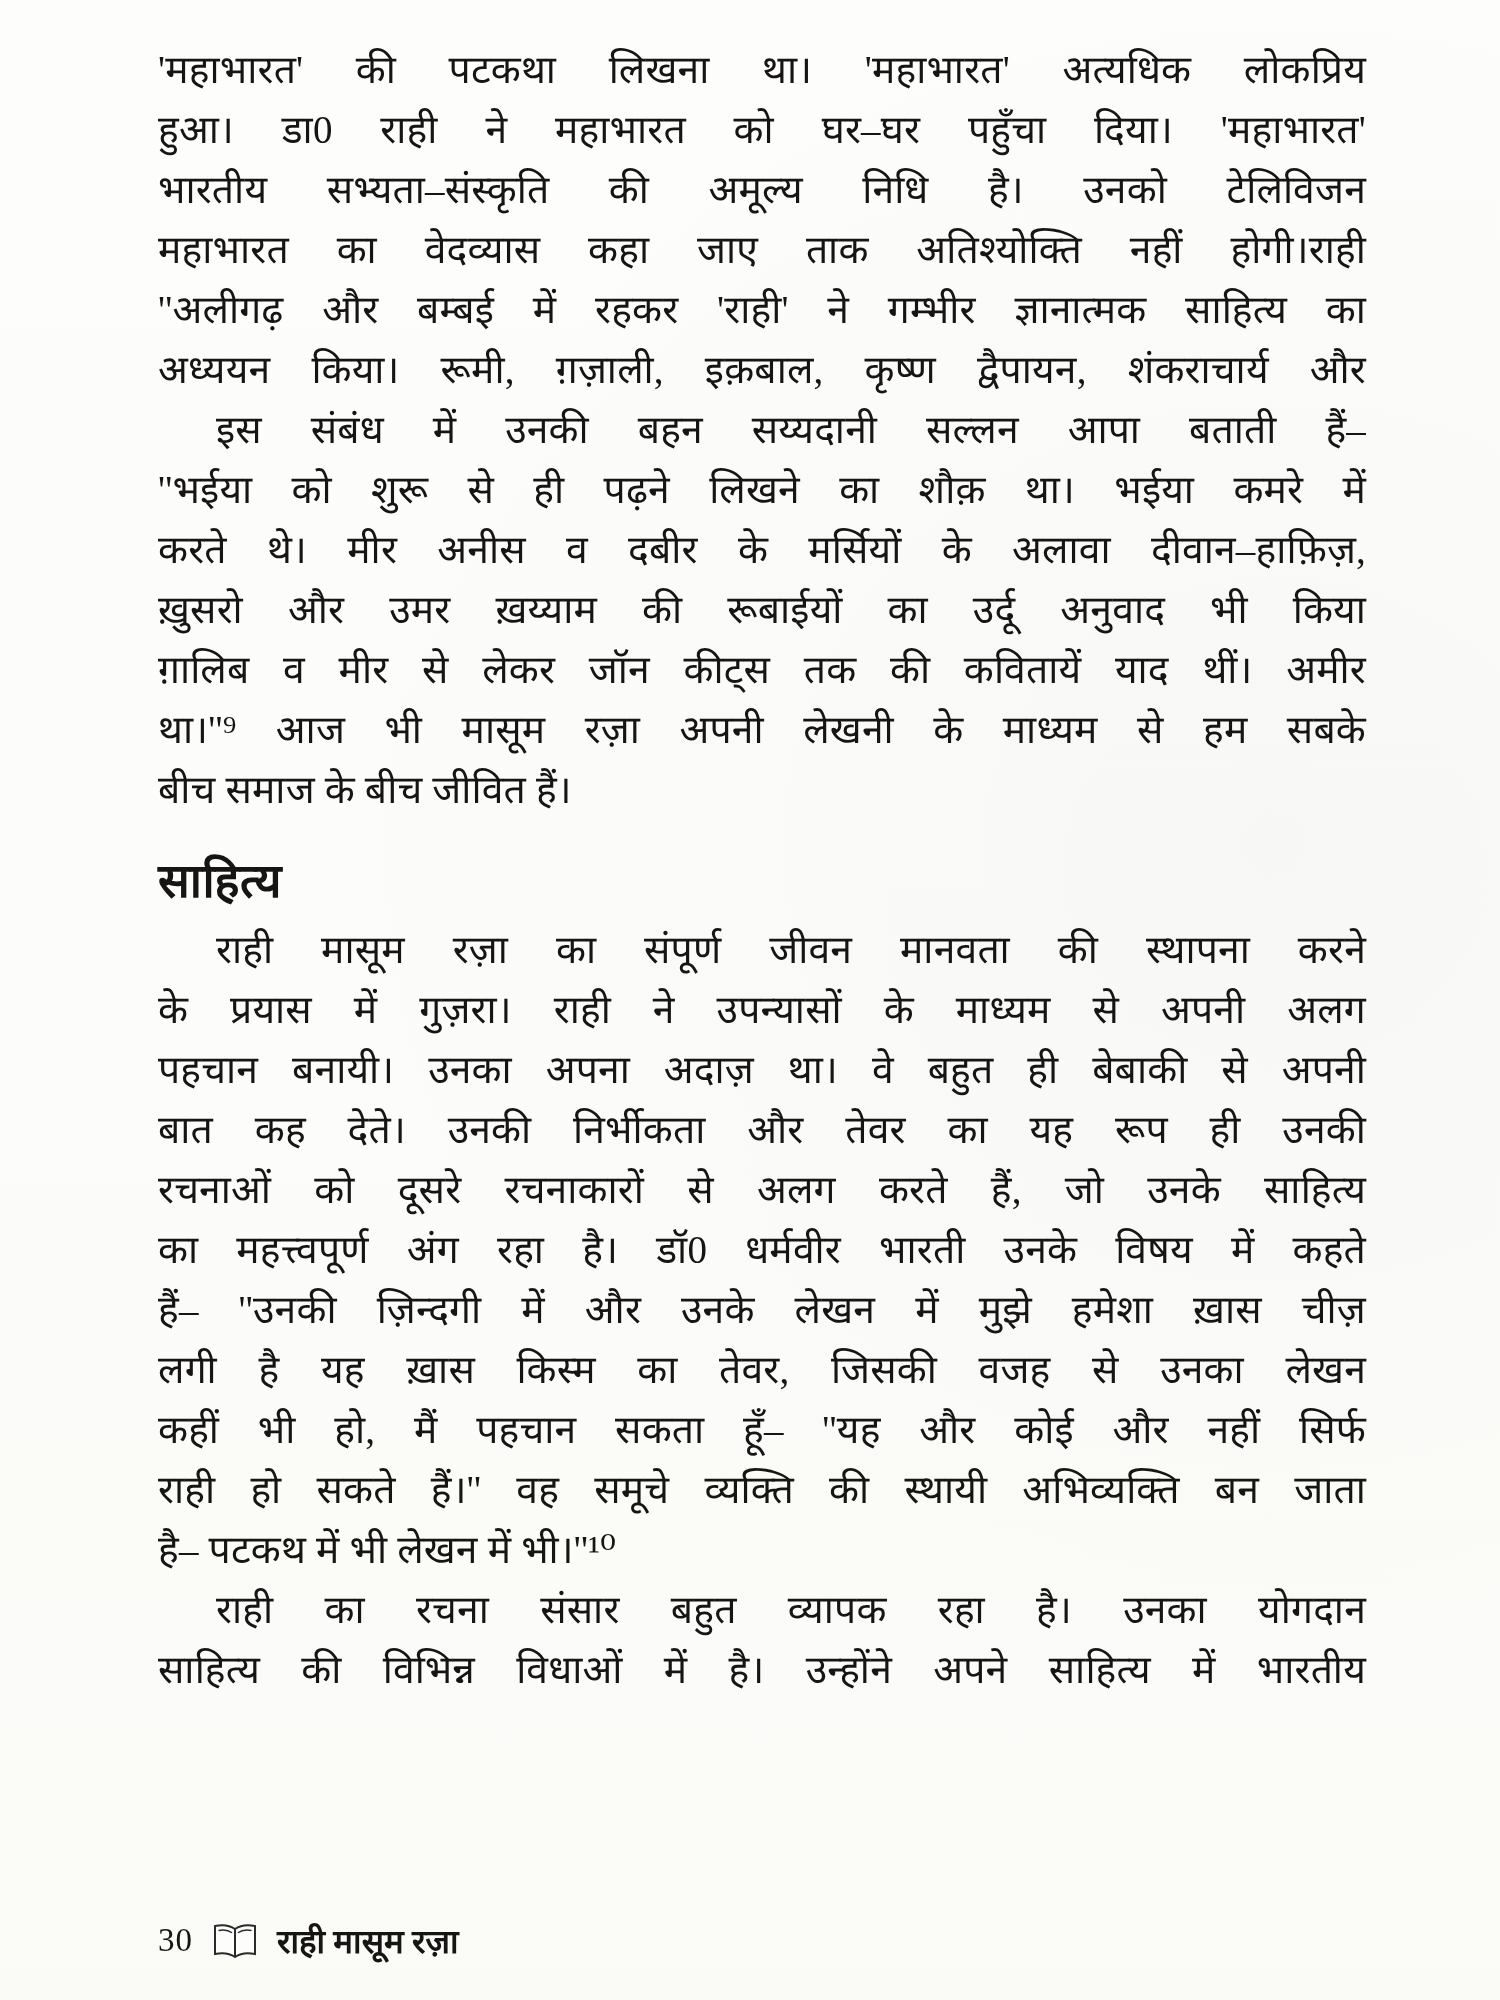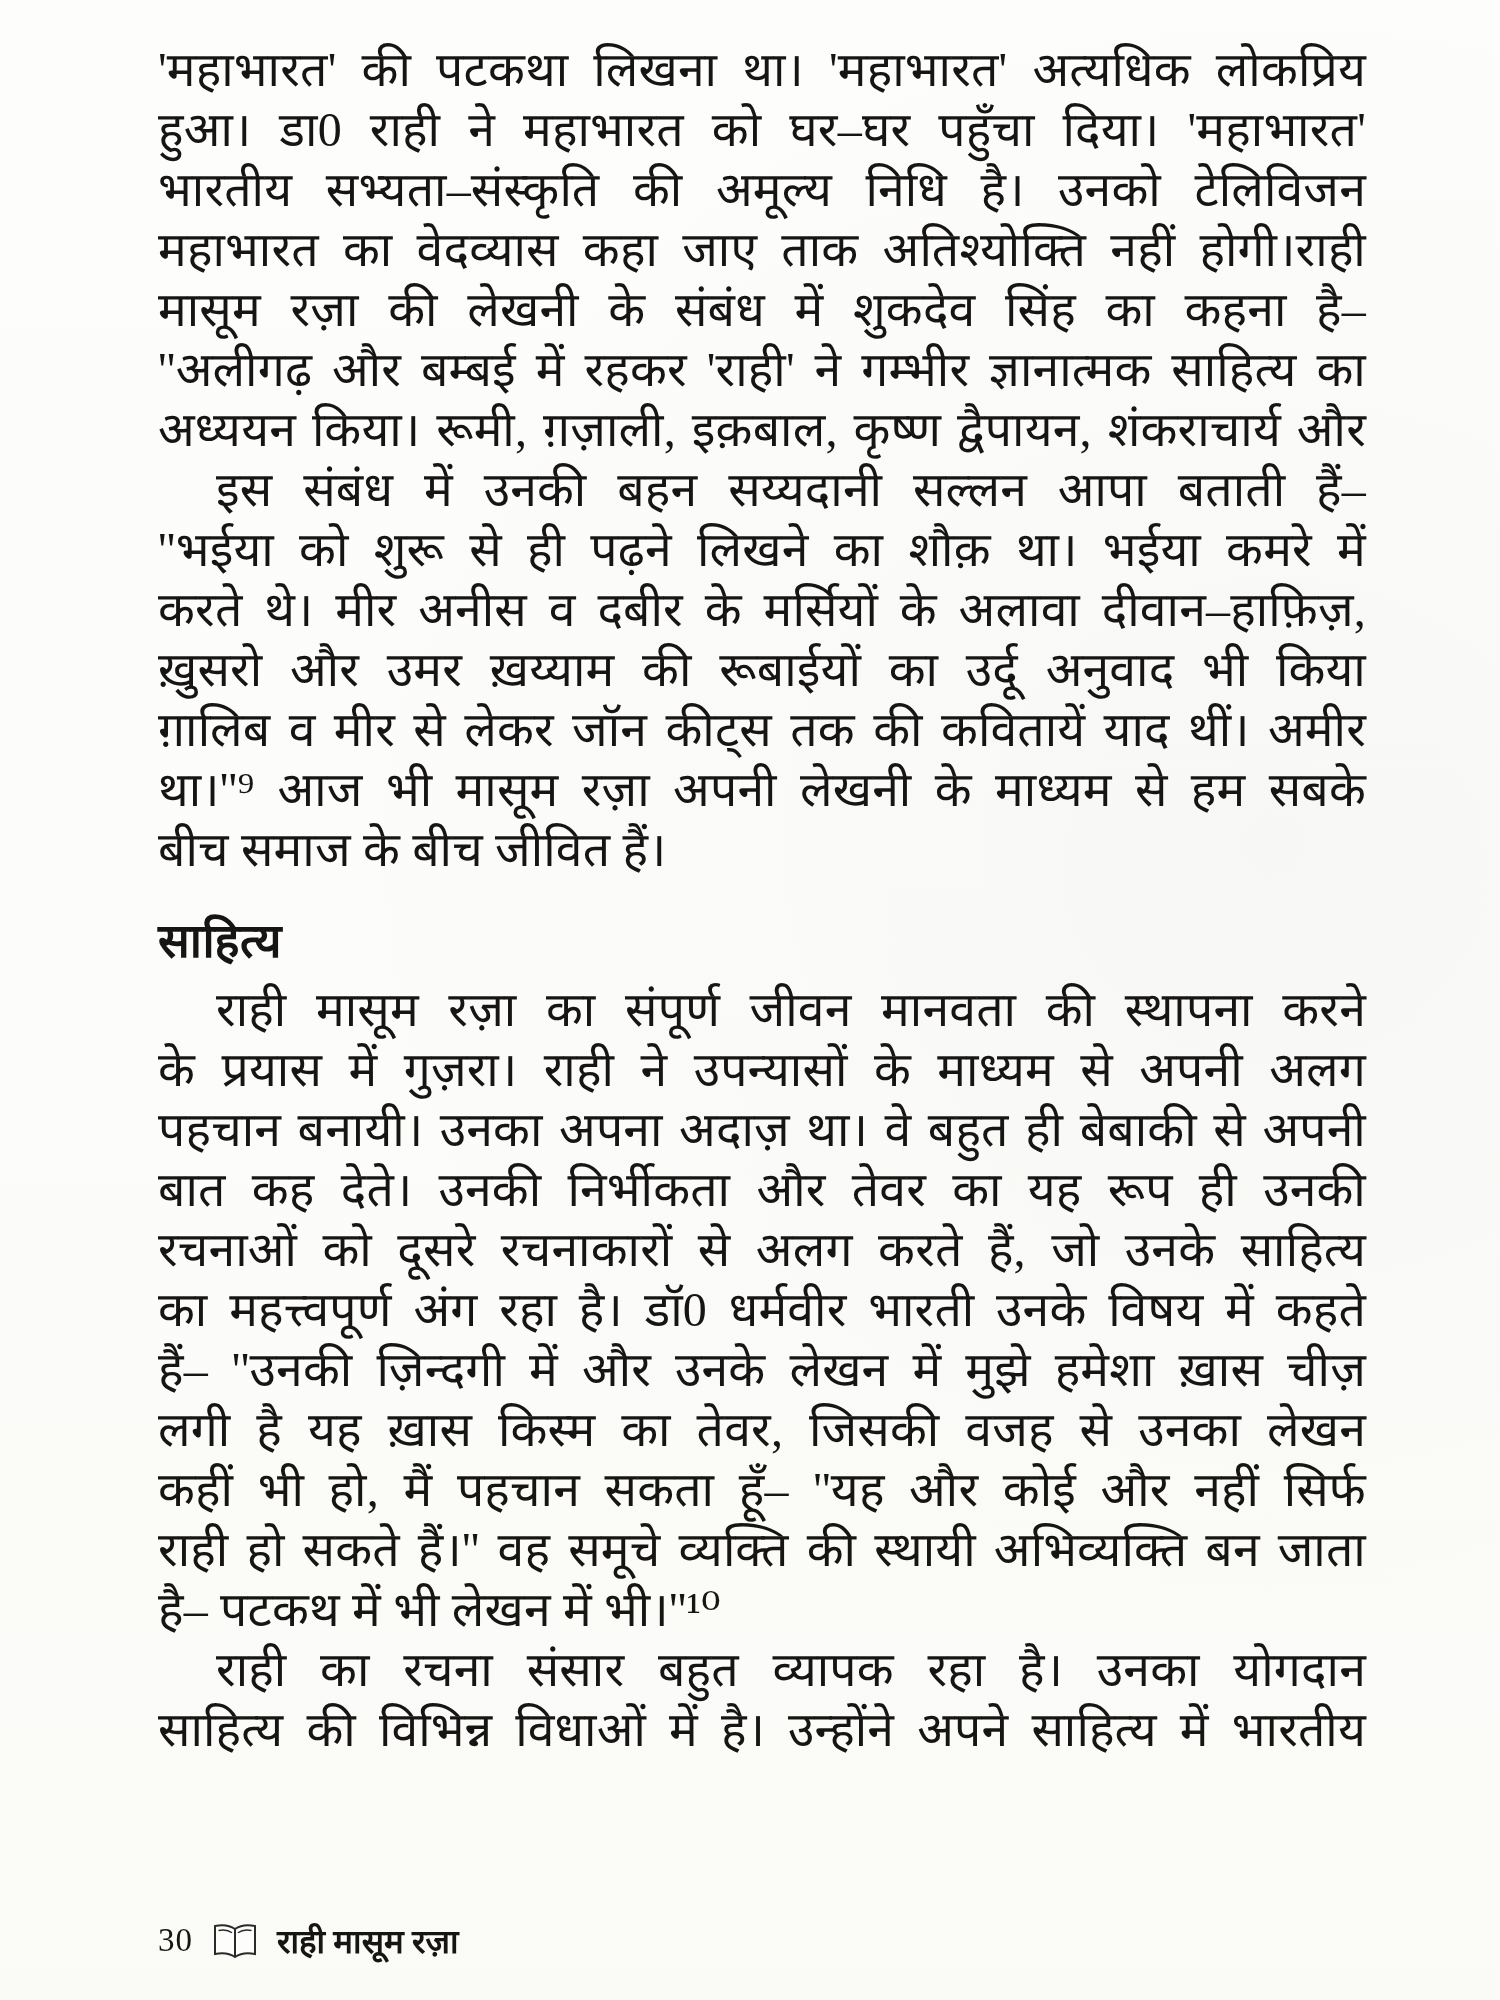--- a/index.html
+++ b/index.html
@@ -14,21 +14,21 @@
     width:1500px;height:2000px;
     box-sizing:border-box;
     padding:40px 134px 0 158px;
     background:
       radial-gradient(ellipse at 85% 42%, rgba(0,0,0,0.018), rgba(0,0,0,0) 55%),
       linear-gradient(180deg,#fdfdfc 0%,#fcfcfa 55%,#fafaf7 100%);
     overflow:hidden;
   }
   .textblock{width:1208px;}
   .line{
-    font-size:48px;
+    font-size:39px;
     line-height:60px;
     text-align:justify;
     text-align-last:justify;
     letter-spacing:.2px;
   }
   .line.last{text-align-last:left;}
   .line.indent{text-indent:58px;}
   .heading{
     font-size:47px;
     font-weight:bold;
@@ -50,21 +50,20 @@
 <body>
 
 <div class="page">
   <div class="textblock">
 
     <div>
       <div class="line">'महाभारत' की पटकथा लिखना था। 'महाभारत' अत्यधिक लोकप्रिय</div>
       <div class="line">हुआ। डा0 राही ने महाभारत को घर–घर पहुँचा दिया। 'महाभारत'</div>
       <div class="line">भारतीय सभ्यता–संस्कृति की अमूल्य निधि है। उनको टेलिविजन</div>
       <div class="line">महाभारत का वेदव्यास कहा जाए ताक अतिश्योक्ति नहीं होगी।राही</div>
-      <div class="line">मासूम रज़ा की लेखनी के संबंध में शुकदेव सिंह का कहना है–</div>
       <div class="line">''अलीगढ़ और बम्बई में रहकर 'राही' ने गम्भीर ज्ञानात्मक साहित्य का</div>
       <div class="line">अध्ययन किया। रूमी, ग़ज़ाली, इक़बाल, कृष्ण द्वैपायन, शंकराचार्य और</div>
     </div>
 
     <div>
       <div class="line indent">इस संबंध में उनकी बहन सय्यदानी सल्लन आपा बताती हैं–</div>
       <div class="line">''भईया को शुरू से ही पढ़ने लिखने का शौक़ था। भईया कमरे में</div>
       <div class="line">करते थे। मीर अनीस व दबीर के मर्सियों के अलावा दीवान–हाफ़िज़,</div>
       <div class="line">ख़ुसरो और उमर ख़य्याम की रूबाईयों का उर्दू अनुवाद भी किया</div>
       <div class="line">ग़ालिब व मीर से लेकर जॉन कीट्स तक की कवितायें याद थीं। अमीर</div>

